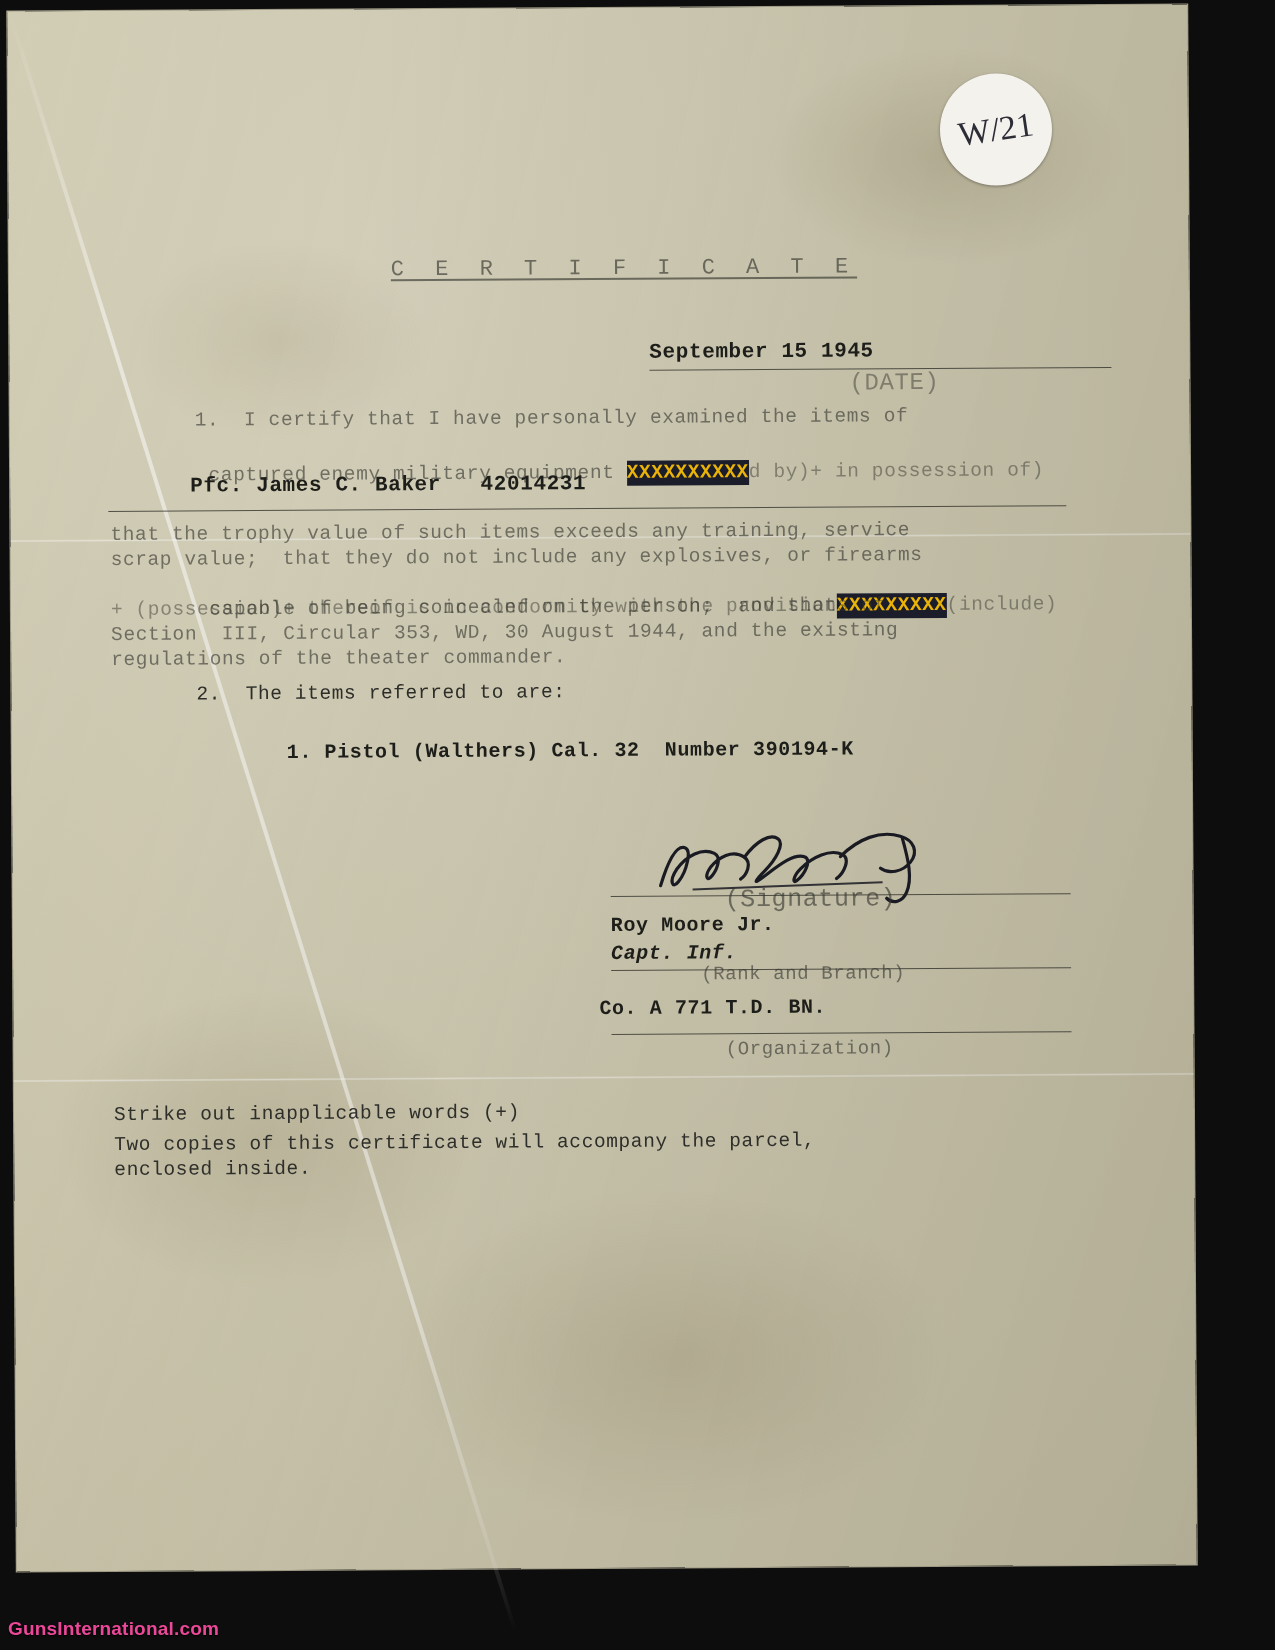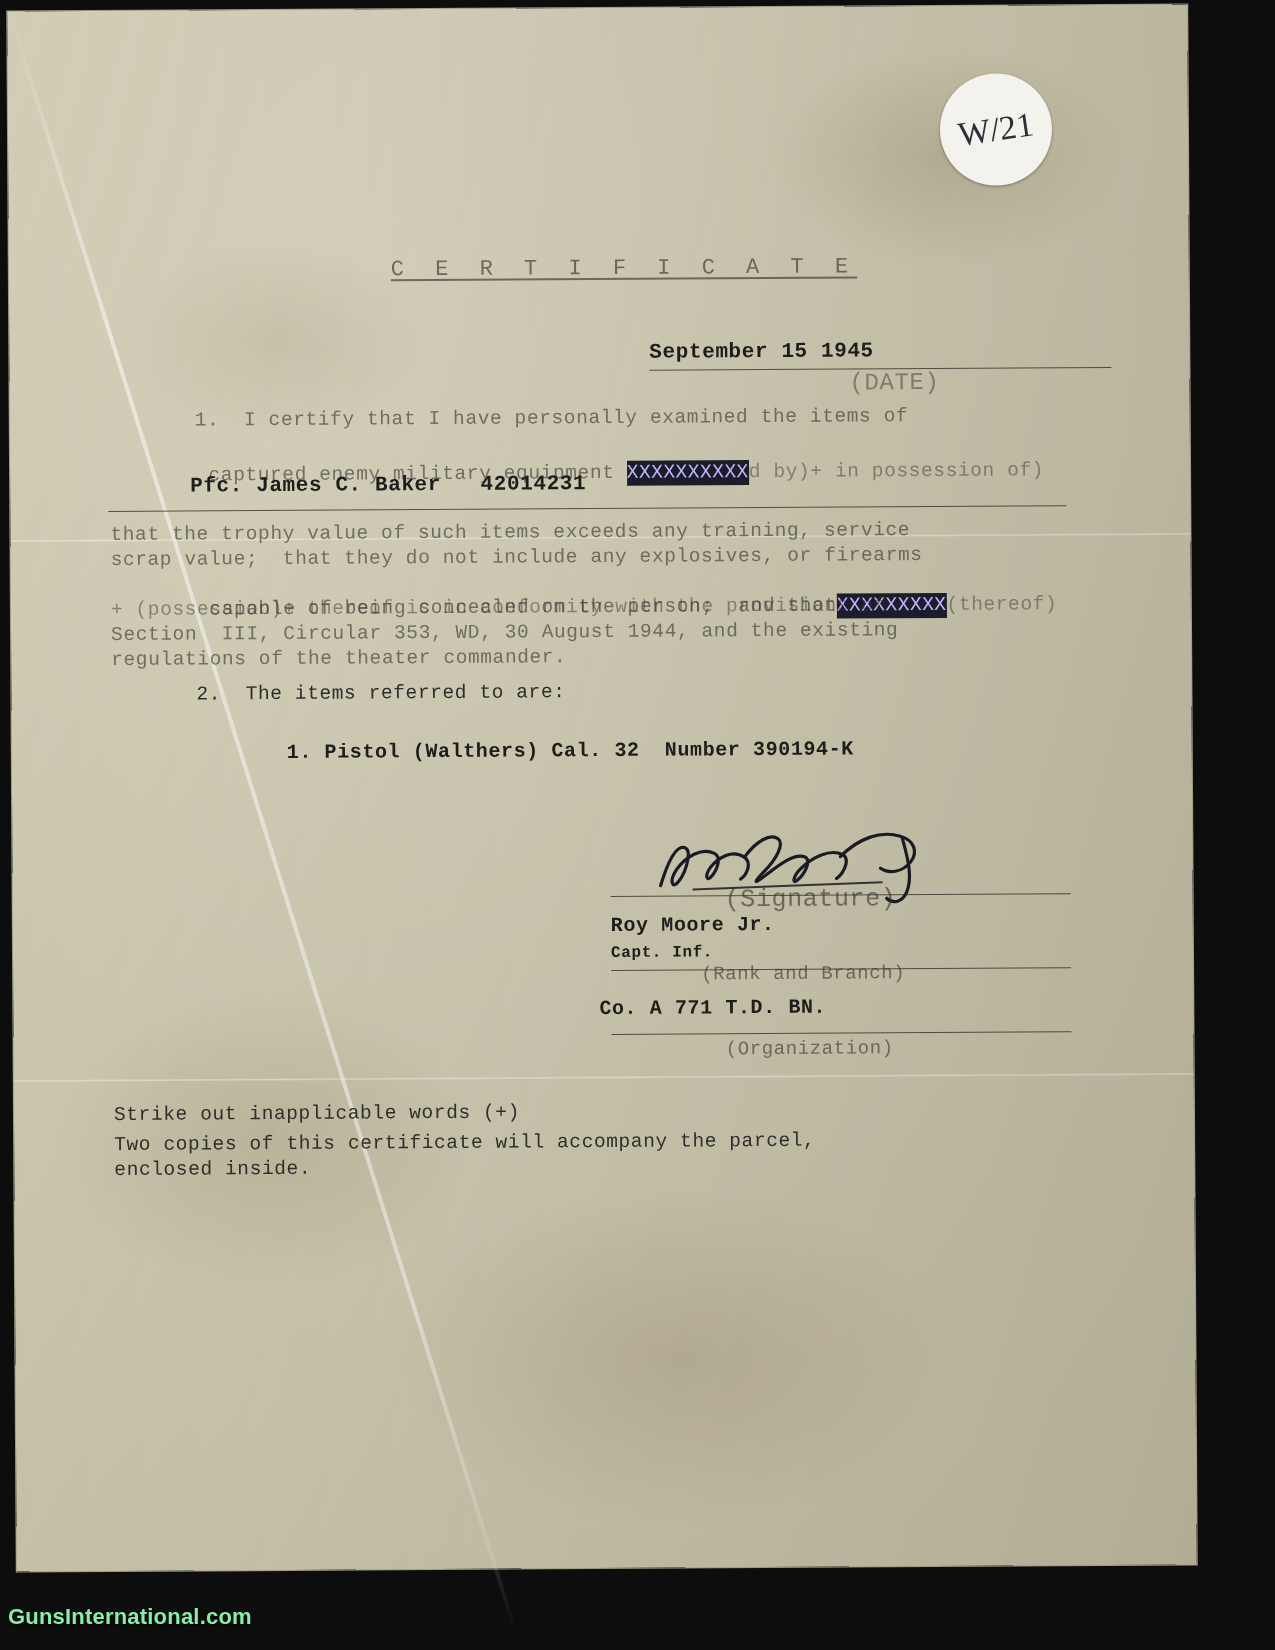--- a/index.html
+++ b/index.html
@@ -139,42 +139,43 @@
 
   .rule {
     position: absolute;
     height: 1px;
     background: rgba(40,40,35,0.75);
   }
 
   .strike-block {
     display: inline-block;
     background: #1b1d2b;
-    color: #c4b5fd;
+    color: #eab308;
     letter-spacing: 0.5px;
+    font-weight: bold;
   }
 
   
   .signature {
     position: absolute;
     left: 640px;
     top: 816px;
     width: 300px;
     height: 90px;
   }
 
   
   .watermark {
     position: absolute;
     left: 8px;
-    bottom: 20px;
+    bottom: 10px;
     font-family: "Liberation Sans", sans-serif;
-    font-size: 22px;
+    font-size: 19px;
     font-weight: bold;
-    color: #86efac;
+    color: #ec4899;
     text-shadow: 0 1px 2px rgba(0,0,0,.9);
     letter-spacing: .2px;
   }
 </style>
 </head>
 <body>
 
 <div id="scan">
   <div class="scan-bg"></div>
 
@@ -208,21 +209,21 @@
         <span class="faintish">captured enemy military equipment </span><span class="strike-block">XXXXXXXXXX</span><span class="faint">d by)+ in possession of)</span>
       </div>
 
       <div class="t dark" style="left:180px; top:463px; font-size:21px;">Pfc. James C. Baker   42014231</div>
       <div class="rule" style="left:98px; top:500px; width:958px;"></div>
 
       <div class="t faintish" style="left:100px; top:512px;">that the trophy value of such items exceeds any training, service</div>
       <div class="t faintish" style="left:100px; top:537px;">scrap value;  that they do not include any explosives, or firearms</div>
 
       <div class="t" style="left:100px; top:562px;">
-        <span class="faintish">capable of being concealed on the person;  and that</span><span class="strike-block">XXXXXXXXX</span><span class="faint">(thereof)</span>
+        <span class="faintish">capable of being concealed on the person;  and that</span><span class="strike-block">XXXXXXXXX</span><span class="faint">(include)</span>
       </div>
 
       <div class="t faint" style="left:100px; top:587px;">+ (possession)+ thereof is in conformity with the provisions of</div>
       <div class="t faintish" style="left:100px; top:612px;">Section  III, Circular 353, WD, 30 August 1944, and the existing</div>
       <div class="t faintish" style="left:100px; top:637px;">regulations of the theater commander.</div>
 
       <div class="t" style="left:185px; top:672px; color:#2d2e29;">2.  The items referred to are:</div>
 
       <div class="t dark" style="left:275px; top:730px; font-size:20px;">1. Pistol (Walthers) Cal. 32  Number 390194-K</div>
 
@@ -233,21 +234,21 @@
                  C140,61 140,54 148,46 C160,34 178,26 190,32 C198,36 192,50 184,56" fill="none" stroke="#1a1a22" stroke-width="3.2" stroke-linecap="round"></path>
         <path d="M188,34 C206,16 228,8 248,14 C262,18 266,30 258,40 C250,50 236,52 228,46" fill="none" stroke="#1a1a22" stroke-width="3.2" stroke-linecap="round"></path>
         <path d="M250,16 C256,38 260,56 254,70 C250,80 240,82 234,76" fill="none" stroke="#1a1a22" stroke-width="3.2" stroke-linecap="round"></path>
         <path d="M40,66 L230,60" fill="none" stroke="#1a1a22" stroke-width="2" opacity="0.85"></path>
       </svg>
 
       <div class="rule" style="left:598px; top:888px; width:460px;"></div>
       <div class="t faintish" style="left:712px; top:880px; font-size:25px;">(Signature)</div>
 
       <div class="t dark" style="left:598px; top:905px; font-size:20px;">Roy Moore Jr.</div>
-      <div class="t dark" style="left:598px; top:933px; font-size:16px;">Capt. Inf.</div>
+      <div class="t dark" style="left:598px; top:933px; font-size:20px;font-style:italic;">Capt. Inf.</div>
 
       <div class="rule" style="left:598px; top:962px; width:460px;"></div>
       <div class="t faintish" style="left:688px; top:955px; font-size:19px;">(Rank and Branch)</div>
 
       <div class="t dark" style="left:586px; top:988px; font-size:20px;">Co. A 771 T.D. BN.</div>
       <div class="rule" style="left:598px; top:1026px; width:460px;"></div>
       <div class="t faintish" style="left:712px; top:1030px; font-size:19px;">(Organization)</div>
 
       <div class="t" style="left:100px; top:1092px; color:#2e2f2a;">Strike out inapplicable words (+)</div>
       <div class="t" style="left:100px; top:1122px; color:#2e2f2a;">Two copies of this certificate will accompany the parcel,</div>

